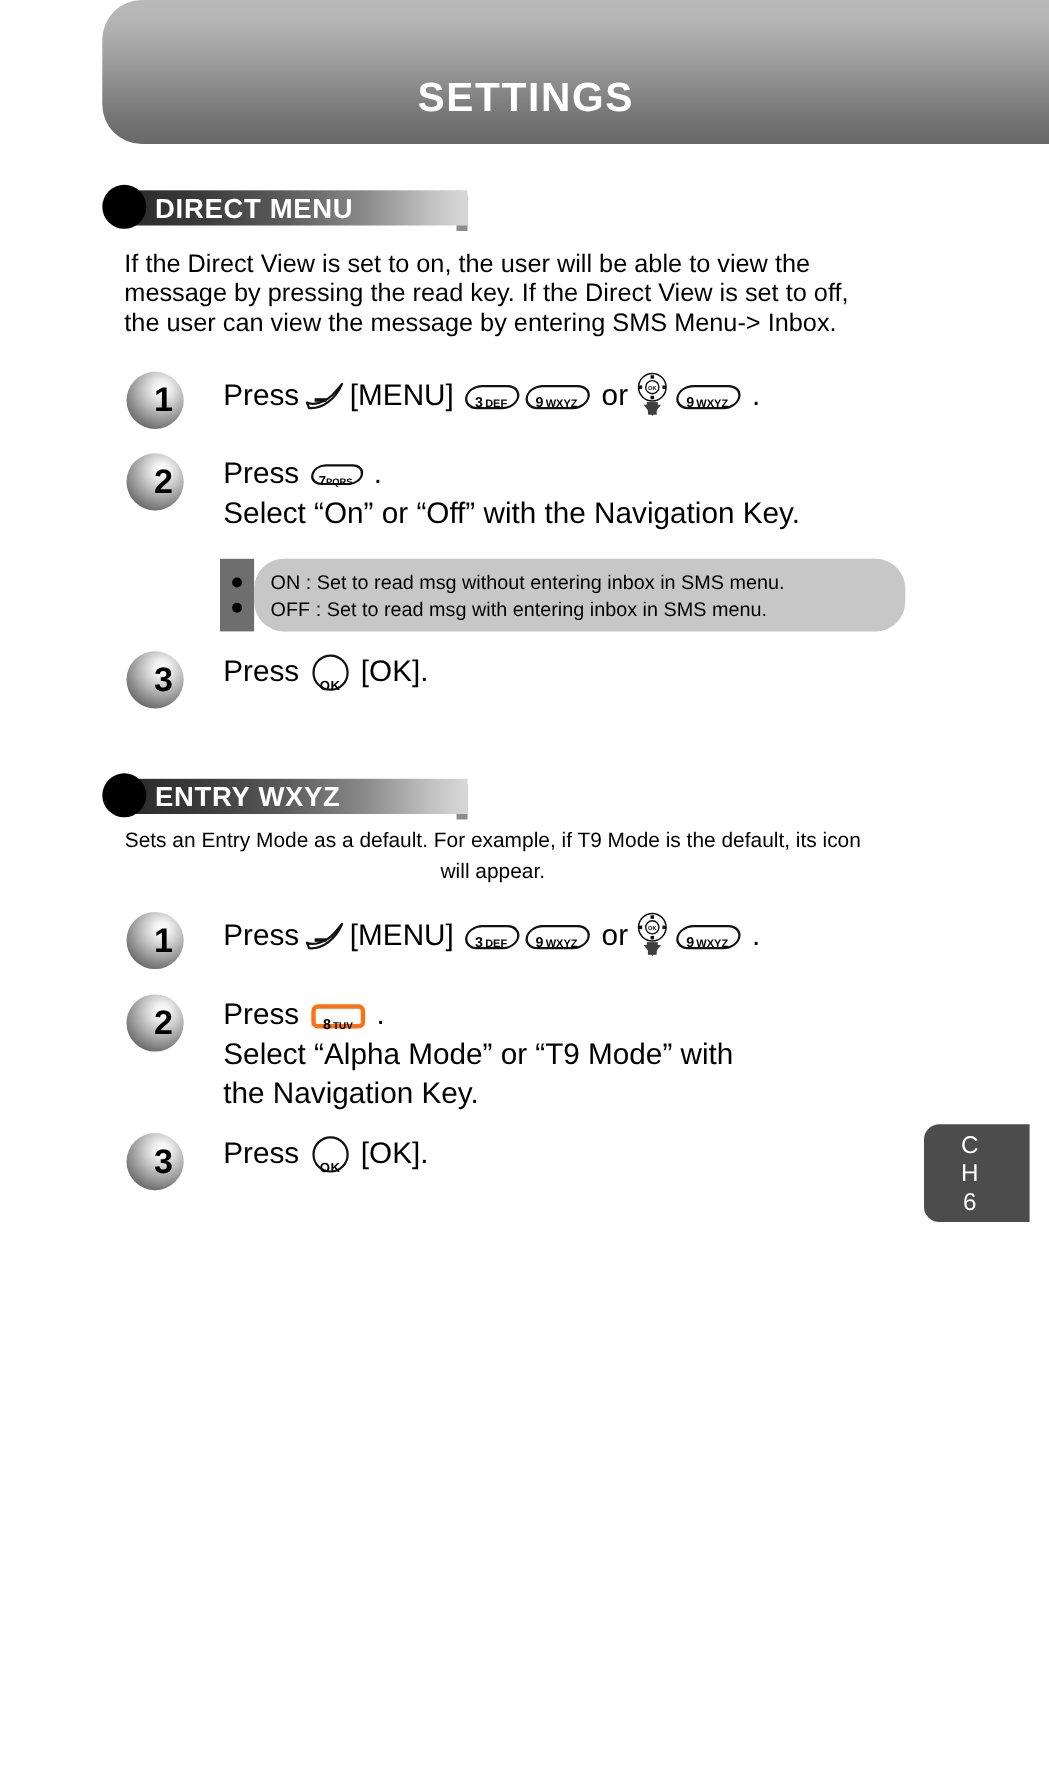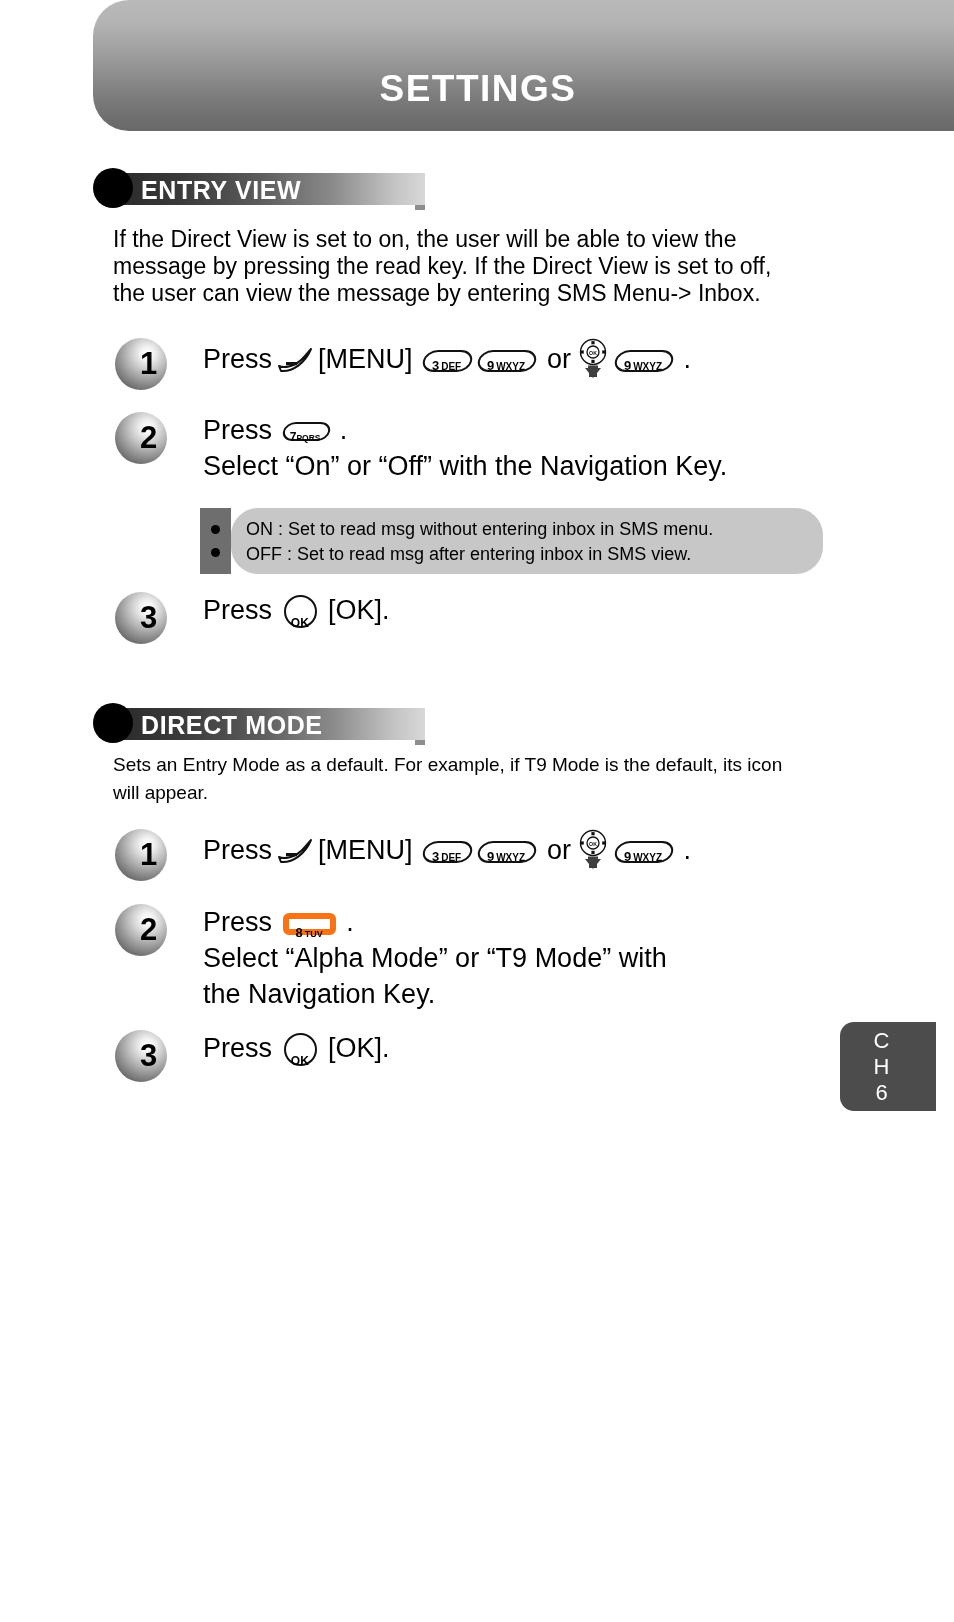--- a/index.html
+++ b/index.html
@@ -89,20 +89,21 @@
   
   .para {
     position: absolute;
     font-size: 23px;
     line-height: 27px;
     color: #000000;
   }
   .para.small {
     font-size: 19px;
     line-height: 28px;
+    text-align: center;
   }
 
   
   .step {
     position: absolute;
   }
   .step-ball {
     position: absolute;
     left: 0;
     top: 0;
@@ -168,21 +169,21 @@
     height: 19px;
     padding: 0 6px;
     line-height: 16px;
   }
   .k-7 > span { font-size: 12px; }
   .k-7 > span .sub { font-size: 8.5px; }
 
   .rect-key {
     display: inline-block;
     vertical-align: middle;
-    border: 6px solid #f97316;
+    border: 4px solid #f97316;
     border-radius: 6px;
     background: #fff;
     height: 22px;
     padding: 0 7px;
     line-height: 18px;
     margin: 0 3px;
     color: #000;
     font-weight: bold;
     white-space: nowrap;
   }
@@ -328,21 +329,21 @@
 <div class="page">
 
   <div class="header-banner">
     <div class="header-title">SETTINGS</div>
   </div>
 
   <div class="section-head" style="left:93px; top:168px;">
     <div class="bar-shadow" style="left:322px;"></div>
     <div class="bar" style="width:306px;"></div>
     <div class="ball"></div>
-    <div class="label">ENTRY VIEW</div>
+    <div class="label">DIRECT MENU</div>
   </div>
 
   <div class="para" style="left:113px; top:226px; width:680px;">If the Direct View is set to on, the user will be able to view the message by pressing the read key. If the Direct View is set to off, the user can view the message by entering SMS Menu-&gt; Inbox.</div>
 
   <div class="step" style="left:115px; top:338px;">
     <div class="step-ball">
       <div class="sphere"></div>
       <div class="num">1</div>
     </div>
     <div class="step-text">
@@ -384,41 +385,41 @@
     <div class="step-text l2">Select “On” or “Off” with the Navigation Key.</div>
   </div>
 
   <div class="info-box" style="left:200px; top:508px; width:623px; height:66px;">
     <div class="strip">
       <div class="dot"></div>
       <div class="dot"></div>
     </div>
     <div class="body">
       <div>ON : Set to read msg without entering inbox in SMS menu.</div>
-      <div>OFF : Set to read msg after entering inbox in SMS view.</div>
+      <div>OFF : Set to read msg with entering inbox in SMS menu.</div>
     </div>
   </div>
 
   <div class="step" style="left:115px; top:592px;">
     <div class="step-ball">
       <div class="sphere"></div>
       <div class="num">3</div>
     </div>
     <div class="step-text">
       <span>Press</span>
       <span class="ok-key"><span>OK</span></span>
       <span>[OK].</span>
     </div>
   </div>
 
   <div class="section-head" style="left:93px; top:703px;">
     <div class="bar-shadow" style="left:322px;"></div>
     <div class="bar" style="width:306px;"></div>
     <div class="ball"></div>
-    <div class="label">DIRECT MODE</div>
+    <div class="label">ENTRY WXYZ</div>
   </div>
 
   <div class="para small" style="left:113px; top:751px; width:670px;">Sets an Entry Mode as a default. For example, if T9 Mode is the default, its icon will appear.</div>
 
   <div class="step" style="left:115px; top:829px;">
     <div class="step-ball">
       <div class="sphere"></div>
       <div class="num">1</div>
     </div>
     <div class="step-text">

